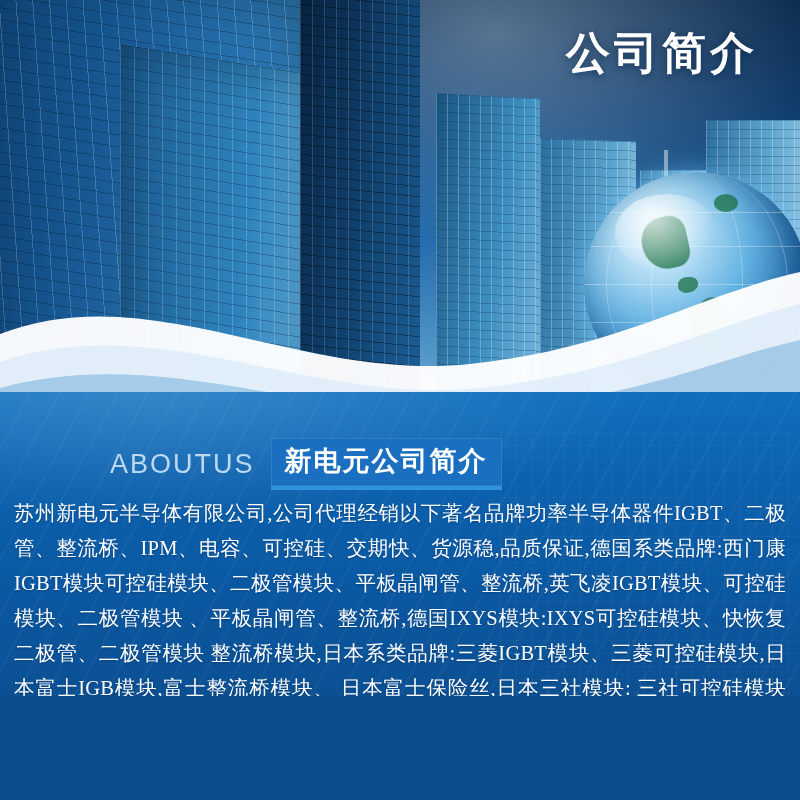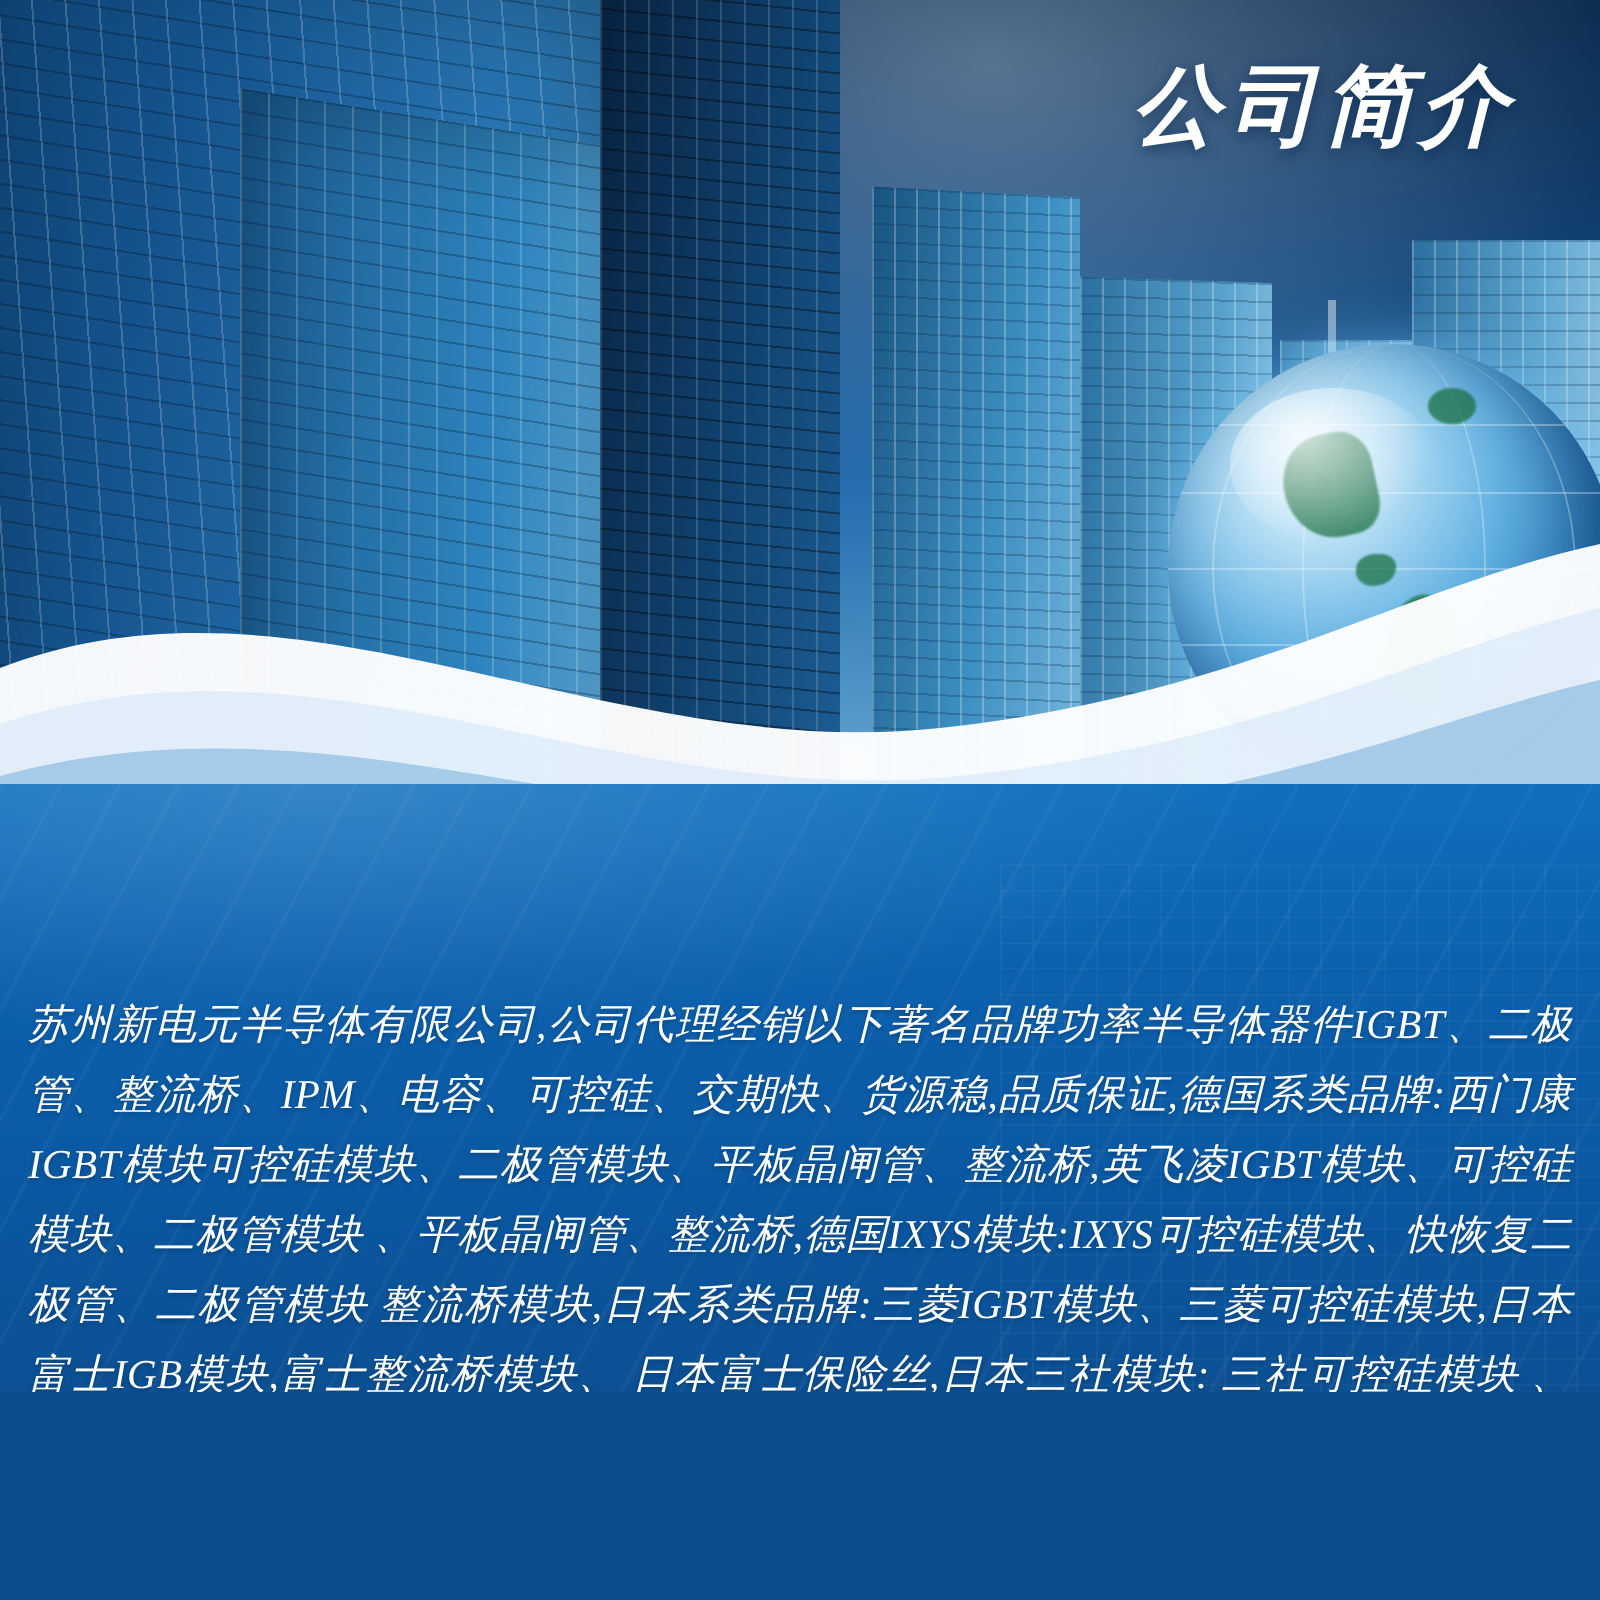--- a/index.html
+++ b/index.html
@@ -11,21 +11,20 @@
     height: 800px;
     overflow: hidden;
     font-family: "Liberation Serif", serif;
     background: #0b4c8c;
   }
   .page {
     position: relative;
     width: 800px;
     height: 696px;
     overflow: hidden;
-    font-style: italic;
   }
 
   
   .hero {
     position: absolute;
     left: 0; top: 0;
     width: 800px;
     height: 420px;
     overflow: hidden;
     background: linear-gradient(175deg, #0e2f56 0%, #14487d 18%, #1b62a6 38%, #2d7ec4 58%, #5aa6da 78%, #9ccbe8 100%);
@@ -325,17 +324,23 @@
       <path d="M0,92 C150,34 300,140 470,122 C620,106 700,52 800,30 L800,180 L0,180 Z" fill="#ffffff" opacity="0.96"></path>
       <path d="M0,120 C160,66 310,164 480,146 C630,130 710,84 800,62 L800,180 L0,180 Z" fill="#cfe6f7" opacity="0.55"></path>
       <path d="M0,146 C170,100 320,186 500,168 C650,152 720,116 800,98 L800,180 L0,180 Z" fill="#1b7ac4" opacity="0.30"></path>
     </svg>
   </div>
 
   <div class="panel">
     <div class="panel-sheen"></div>
     <div class="panel-tower-ghost"></div>
 
+    <div class="heading">
+      <span class="en">ABOUTUS</span>
+      <span class="cnbox">
+        <span class="cn">新电元公司简介</span>
+      </span>
+    </div>
 
     <div class="body-copy">苏州新电元半导体有限公司,公司代理经销以下著名品牌功率半导体器件IGBT、二极管、整流桥、IPM、电容、可控硅、交期快、货源稳,品质保证,德国系类品牌:西门康IGBT模块可控硅模块、二极管模块、平板晶闸管、整流桥,英飞凌IGBT模块、可控硅模块、二极管模块 、平板晶闸管、整流桥,德国IXYS模块:IXYS可控硅模块、快恢复二极管、二极管模块 整流桥模块,日本系类品牌:三菱IGBT模块、三菱可控硅模块,日本富士IGB模块,富士整流桥模块、 日本富士保险丝,日本三社模块: 三社可控硅模块 、三社整流桥模块、三社二极管模块,全系类电子电力保护系类保险丝 熔断器:美国EATON(伊顿.巴斯曼)Bussmann保险丝,德国西门子siemens熔断器,日本日之出(HINODE)保险丝</div>
   </div>
 
 </div>
 
 </body></html>

